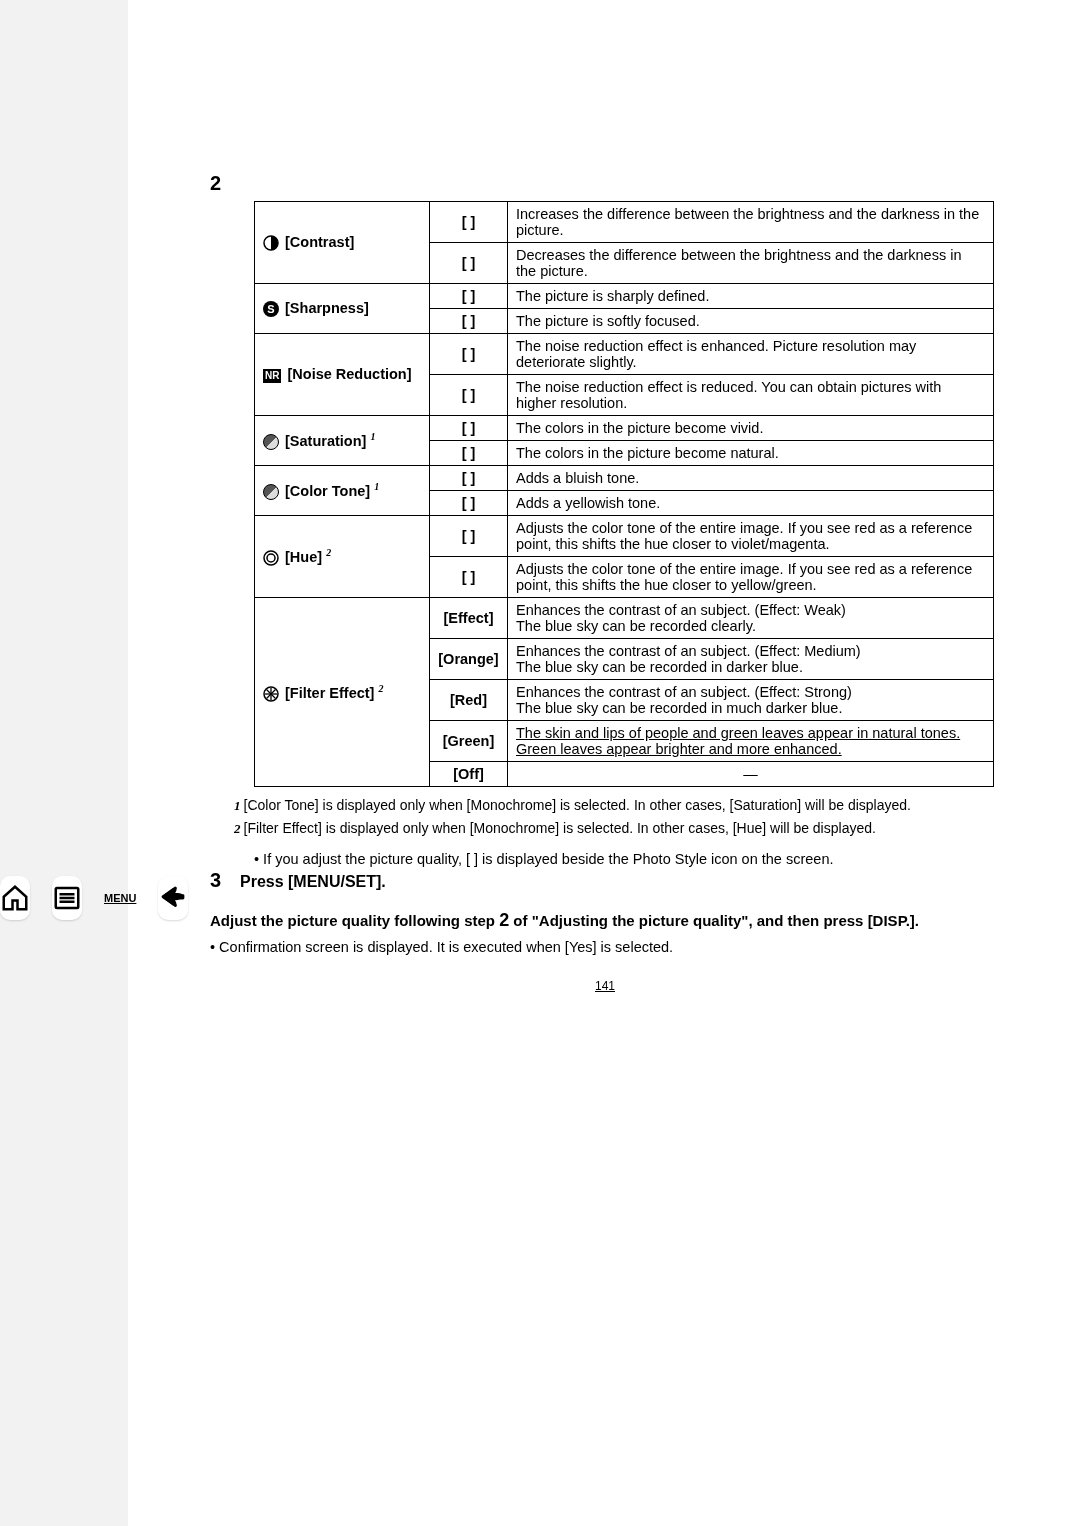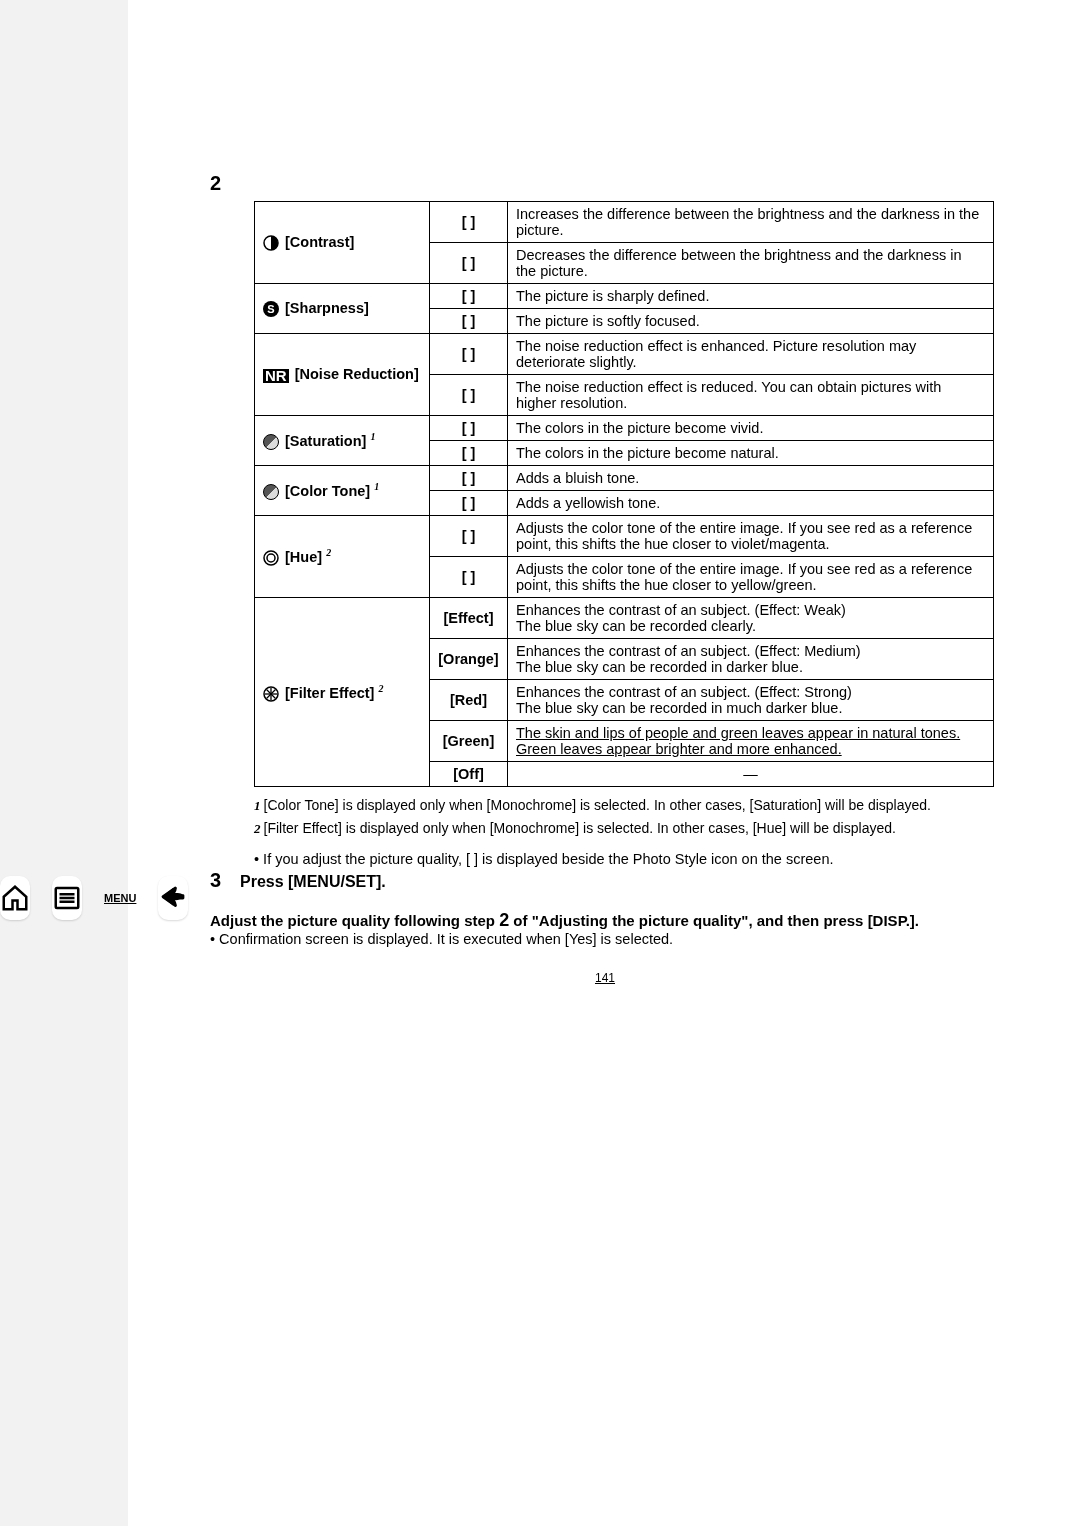--- a/index.html
+++ b/index.html
@@ -53,21 +53,21 @@
   table.main td {
     border: 1px solid #000;
     padding: 4px 8px;
     vertical-align: middle;
   }
   table.main td.label { font-weight: bold; width: 175px; }
   table.main td.value { font-weight: bold; width: 78px; text-align: center; }
   table.main td.desc { font-weight: normal; }
   .sup { font-size: 10px; vertical-align: super; font-family: "Times New Roman", serif; font-style: italic; font-weight: bold; }
   .icon-inline { display: inline-block; vertical-align: middle; margin-right: 2px; }
-  .footnotes { margin-left: 44px; margin-top: 8px; font-size: 14px; line-height: 1.45; }
+  .footnotes { margin-left: 24px; margin-top: 8px; font-size: 14px; line-height: 1.45; }
   .footnotes .fn-num { font-family: "Times New Roman", serif; font-style: italic; font-weight: bold; font-size: 13px; margin-right: 3px; }
   .footnotes p { margin-bottom: 2px; padding-left: 14px; text-indent: -14px; }
   .bullet-line { margin-left: 44px; margin-top: 12px; font-size: 14.5px; }
   .section-box { margin-top: 18px; font-size: 15px; }
   .section-box .box-title { font-weight: bold; }
   .section-box .box-icon { display: inline-block; width: 14px; height: 14px; border: 2px solid #1a5fb4; vertical-align: middle; margin-right: 4px; }
   .disp { font-weight: bold; }
   .page-num { text-align: center; font-size: 12px; margin-top: 24px; text-decoration: underline; }
   .inline-btn-circle { display:inline-flex; width:17px; height:17px; border:1.6px solid #000; border-radius:50%; align-items:center; justify-content:center; font-size:11px; vertical-align:middle; }
   .tone-icon { display:inline-flex; width:16px; height:16px; border:1.5px solid #000; border-radius:50%; background: linear-gradient(135deg, #555 50%, #ddd 50%); vertical-align:middle; }
@@ -133,21 +133,21 @@
       <td class="value">[  ]</td>
       <td class="desc">The picture is sharply defined.</td>
     </tr>
     <tr>
       <td class="value">[  ]</td>
       <td class="desc">The picture is softly focused.</td>
     </tr>
 
     <tr>
       <td class="label" rowspan="2">
-        <span class="icon-inline" style="display:inline-flex;padding:0 2px;height:14px;background:#000;color:#fff;align-items:center;justify-content:center;font-size:15px;font-weight:bold;text-align:right;">NR</span>
+        <span class="icon-inline" style="display:inline-flex;padding:0 2px;height:14px;background:#000;color:#fff;align-items:center;justify-content:center;font-size:10px;font-weight:bold;text-align:right;">NR</span>
         <span>[Noise Reduction]</span>
       </td>
       <td class="value">[ ]</td>
       <td class="desc">The noise reduction effect is enhanced. Picture resolution may deteriorate slightly.</td>
     </tr>
     <tr>
       <td class="value">[ ]</td>
       <td class="desc">The noise reduction effect is reduced. You can obtain pictures with higher resolution.</td>
     </tr>
 
@@ -239,18 +239,18 @@
 
   <div class="step-line" style="margin-top:2px;">
     <span class="step-num">3</span>
     <span class="step-text">Press [MENU/SET].</span>
   </div>
 
   <div class="section-box">
     <div style="font-weight:bold; margin-top:2px;">
       <span>Adjust the picture quality following step </span><span style="font-size:18px;">2</span><span> of "Adjusting the picture quality", and then press </span><span class="disp">[DISP.]</span><span>.</span>
     </div>
-    <div style="font-size:14.5px; margin-top:0;">• <span>Confirmation screen is displayed. It is executed when [Yes] is selected.</span></div>
+    <div style="font-size:14.5px; margin-top:8px;">• <span>Confirmation screen is displayed. It is executed when [Yes] is selected.</span></div>
   </div>
 
   <div class="page-num">141</div>
 
 </div>
 
 </body></html>

